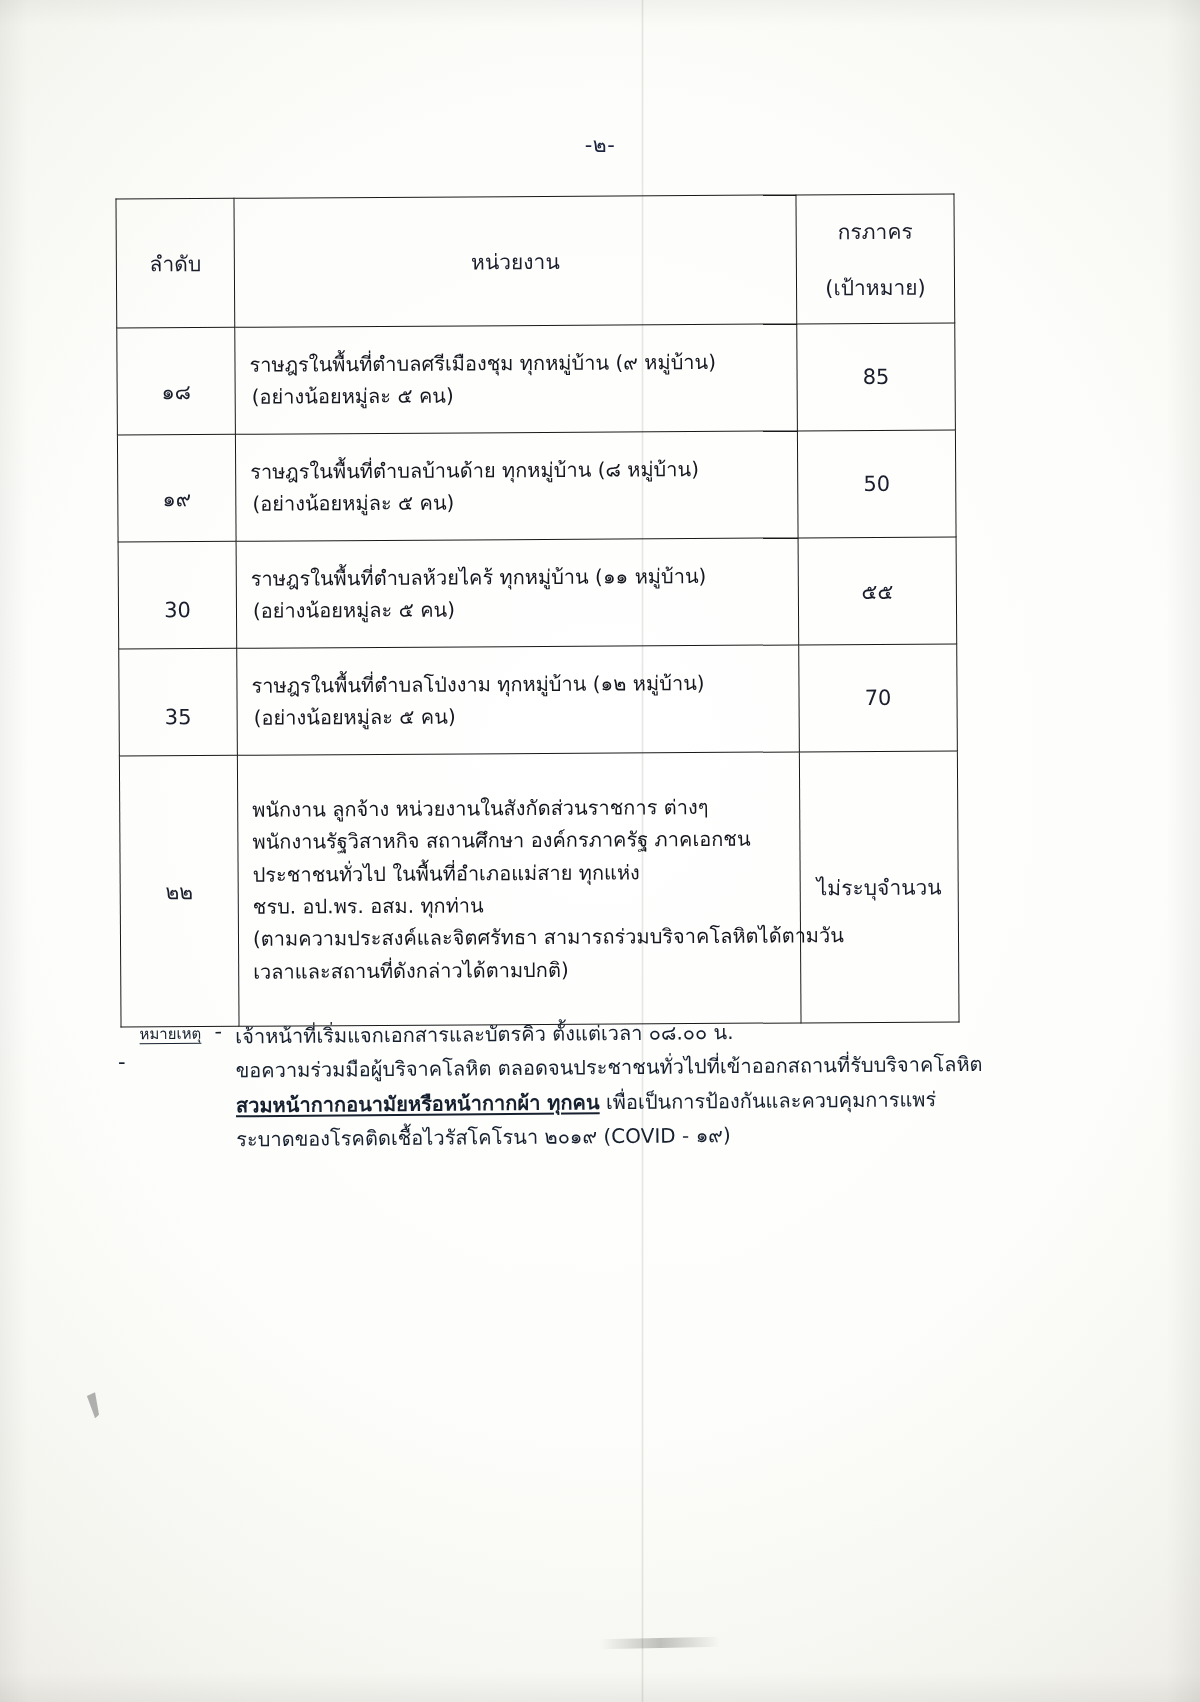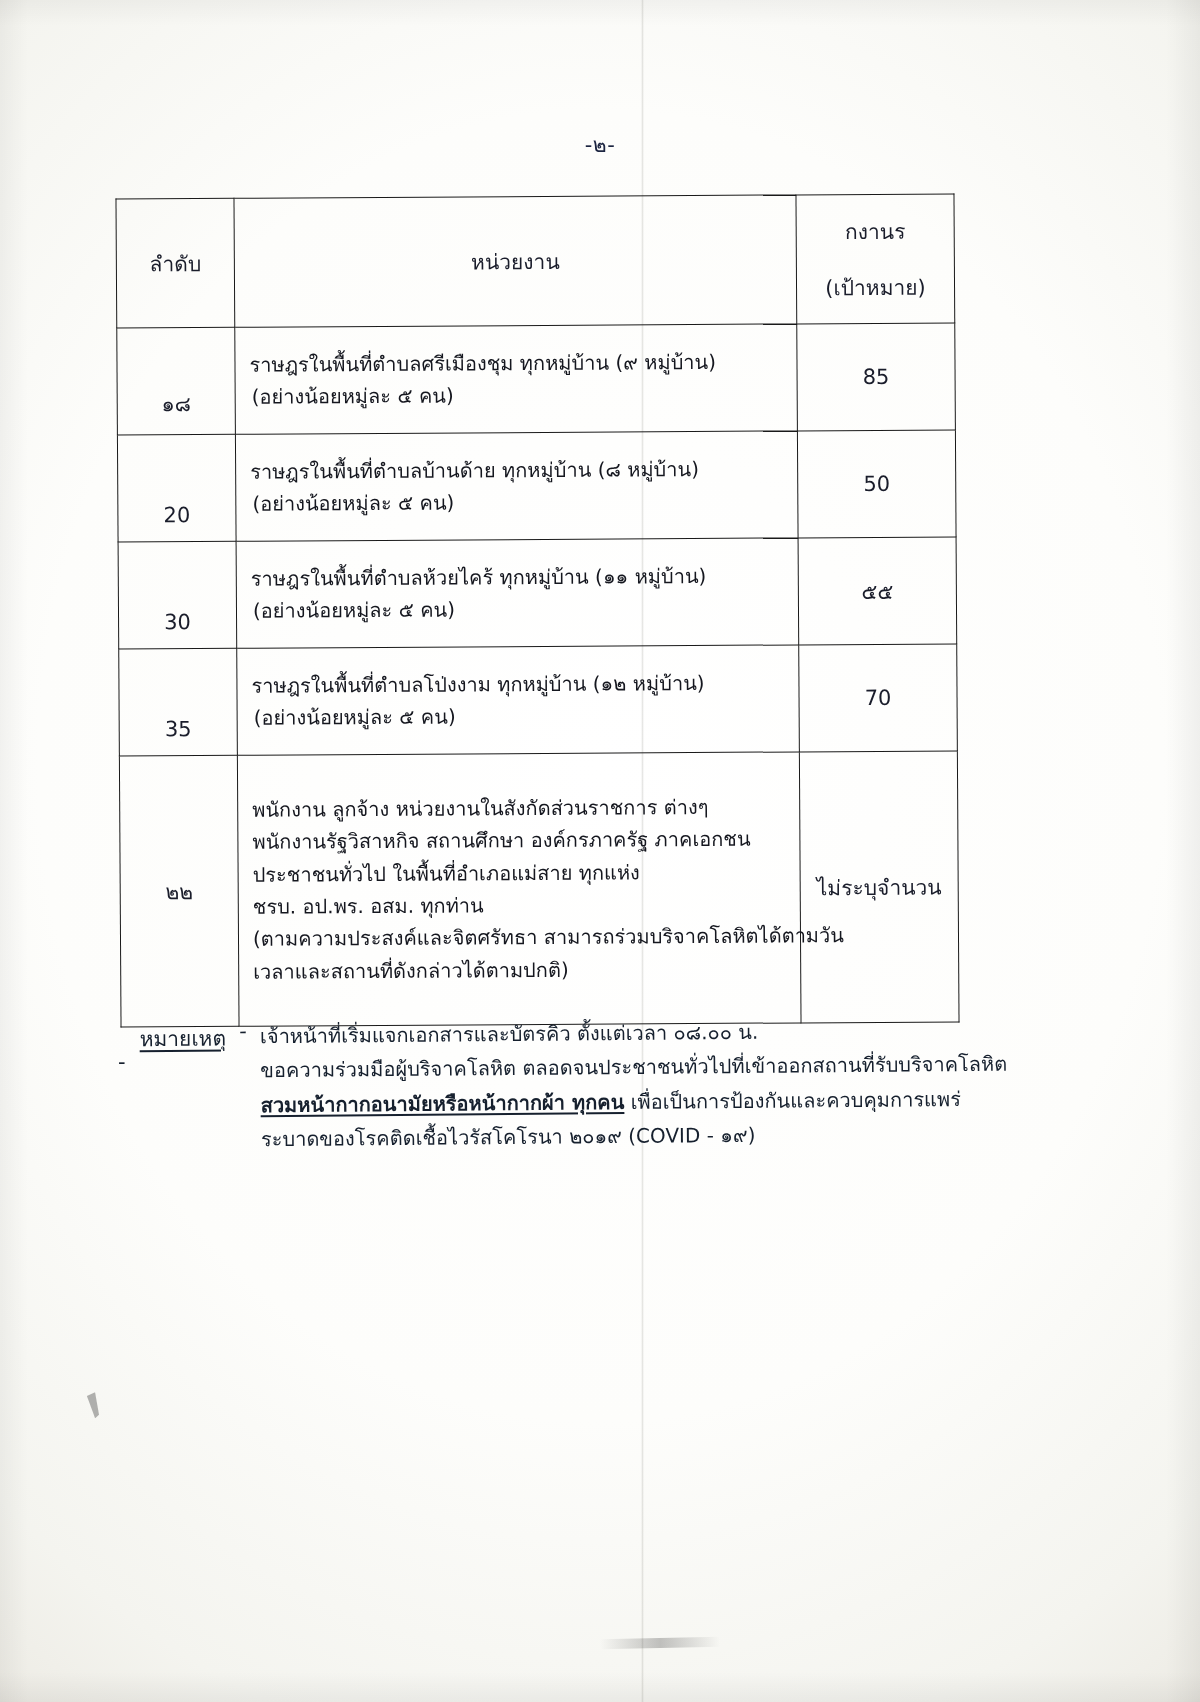--- a/index.html
+++ b/index.html
@@ -109,21 +109,21 @@
     color: #1a1d2b;
   }
   thead th .hd-l1 { display:block; }
   thead th .hd-l2 { display:block; margin-top: 23px; }
   thead .th-no { vertical-align: bottom; padding-bottom: 22px; }
   thead .th-amt { vertical-align: top; padding-top: 14px; }
 
   tbody td.cell-no {
     text-align: center;
     vertical-align: bottom;
-    padding-bottom: 14px;
+    padding-bottom: 26px;
     font-size: 21px;
     color: #1a1d2b;
   }
   tbody td.cell-amt {
     text-align: center;
     vertical-align: middle;
     font-size: 21px;
     color: #1a1d2b;
   }
   tbody td.cell-org {
@@ -141,21 +141,21 @@
   
   .notes {
     position: absolute;
     left: 140px;
     top: 1016px;
     width: 960px;
     transform: rotate(-0.5deg);
   }
   .notes-row { display: flex; align-items: flex-start; }
   .notes-label {
-    font-size: 21px;
+    font-size: 15px;
     text-decoration: underline;
     text-underline-offset: 4px;
     color: #16202e;
     white-space: nowrap;
     padding-top: 2px;
   }
   .notes-dash-col {
     width: 34px;
     text-align: center;
     font-size: 21px;
@@ -200,38 +200,38 @@
       <colgroup>
         <col class="col-no">
         <col class="col-org">
         <col class="col-amt">
       </colgroup>
       <thead>
         <tr>
           <th class="th-no">ลำดับ</th>
           <th class="th-org">หน่วยงาน</th>
           <th class="th-amt">
-            <span class="hd-l1">กงานร</span>
+            <span class="hd-l1">กรภาคร</span>
             <span class="hd-l2">(เป้าหมาย)</span>
           </th>
         </tr>
       </thead>
       <tbody>
 
         <tr class="row-std">
           <td class="cell-no">๑๘</td>
           <td class="cell-org">
             <span class="org-line">ราษฎรในพื้นที่ตำบลศรีเมืองชุม ทุกหมู่บ้าน (๙ หมู่บ้าน)</span>
             <span class="org-line indent">(อย่างน้อยหมู่ละ ๕ คน)</span>
           </td>
           <td class="cell-amt">85</td>
         </tr>
 
         <tr class="row-std">
-          <td class="cell-no">20</td>
+          <td class="cell-no">๑๙</td>
           <td class="cell-org">
             <span class="org-line">ราษฎรในพื้นที่ตำบลบ้านด้าย ทุกหมู่บ้าน (๘ หมู่บ้าน)</span>
             <span class="org-line indent">(อย่างน้อยหมู่ละ ๕ คน)</span>
           </td>
           <td class="cell-amt">50</td>
         </tr>
 
         <tr class="row-std">
           <td class="cell-no">30</td>
           <td class="cell-org">

